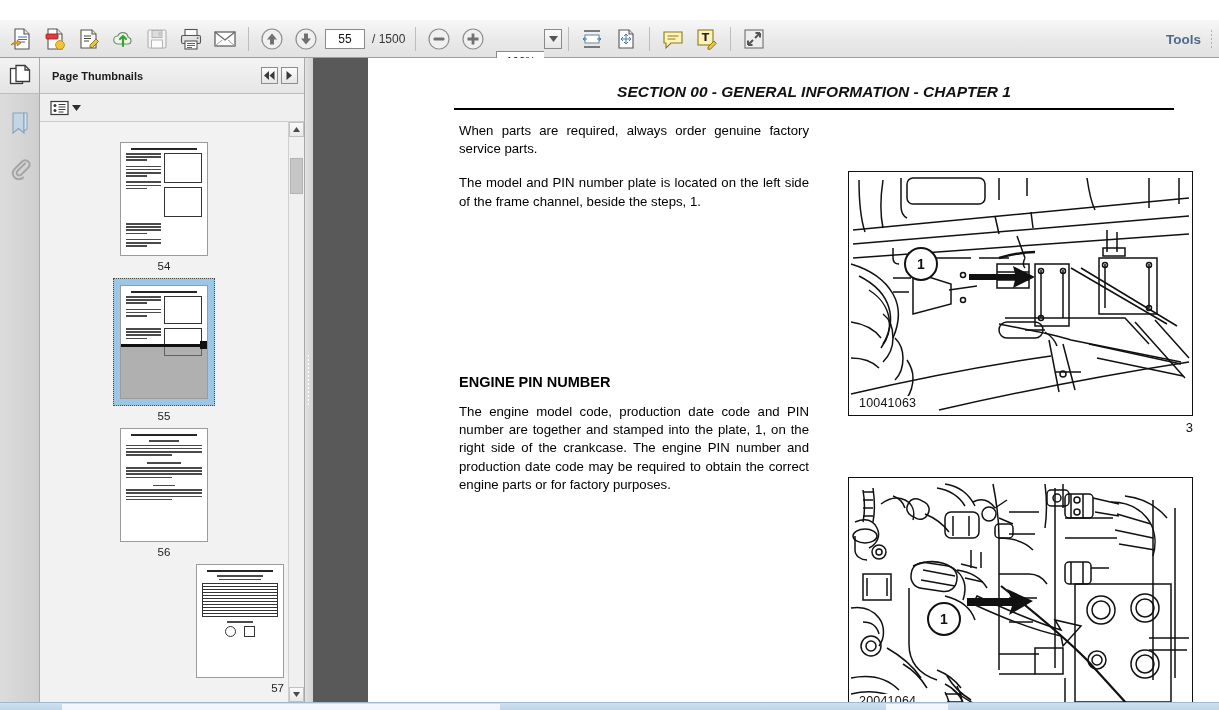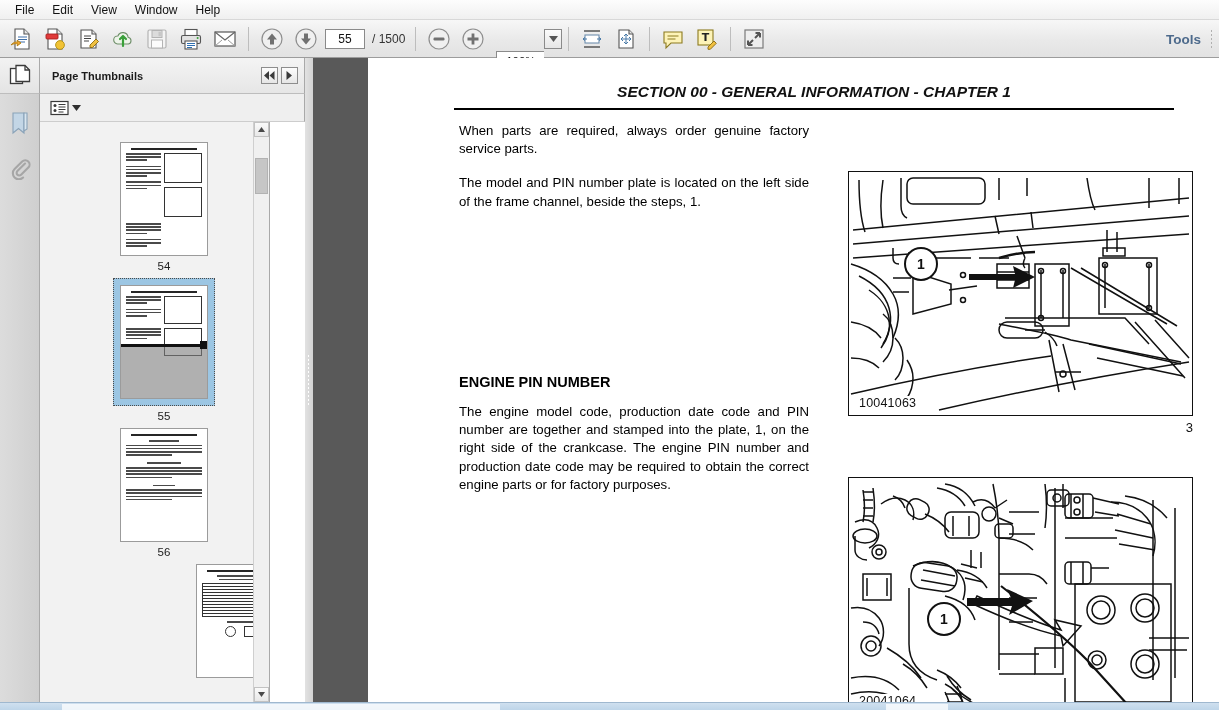--- a/index.html
+++ b/index.html
@@ -87,21 +87,21 @@
     margin-left:3px;display:flex;align-items:center;justify-content:center;box-sizing:border-box;
   }
   .optbar{
     position:absolute;left:40px;top:94px;width:265px;height:28px;
     background:#efefef;border-bottom:1px solid #cdcdcd;border-right:1px solid #a9a9a9;
     display:flex;align-items:center;padding-left:8px;box-sizing:border-box;
   }
   .optbtn{display:flex;align-items:center;cursor:default;padding:1px 2px;}
 
   .thumbs{
-    position:absolute;left:40px;top:122px;width:230px;height:580px;
+    position:absolute;left:40px;top:122px;width:265px;height:580px;
     background:#f2f2f2;border-right:1px solid #a9a9a9;box-sizing:border-box;
     overflow:hidden;
   }
   .thumbs-inner{
     position:absolute;left:4px;top:6px;width:240px;bottom:4px;
     overflow:hidden;
   }
   .thumb-item{width:240px;display:flex;flex-direction:column;align-items:center;margin-bottom:6px;}
   .thumb-page{
     width:88px;height:114px;background:#fff;border:1px solid #9b9b9b;
@@ -193,27 +193,20 @@
     position:absolute;left:0;top:702px;width:1219px;height:8px;
     background:linear-gradient(#cfe0ef,#bcd4e8);border-top:1px solid #9fb8cf;
   }
   .tb-seg{position:absolute;top:1px;height:7px;background:#ffffff;opacity:.75;}
 </style>
 </head>
 <body>
 
 <div class="app">
 
-  <div class="menubar">
-    <div class="menuitem">File</div>
-    <div class="menuitem">Edit</div>
-    <div class="menuitem">View</div>
-    <div class="menuitem">Window</div>
-    <div class="menuitem">Help</div>
-  </div>
 
   <div class="toolbar">
 
     <div class="tbtn">
       <svg width="24" height="24" viewBox="0 0 24 24">
         <path d="M6 2h9l5 5v15H6z" fill="#fff" stroke="#555" stroke-width="1.1"></path>
         <path d="M15 2v5h5" fill="#e8e8e8" stroke="#555" stroke-width="1.1"></path>
         <g stroke="#3f6fa8" stroke-width="1.1">
             <path d="M9 10h9M9 12.5h9M9 15h7"></path>
           </g>

